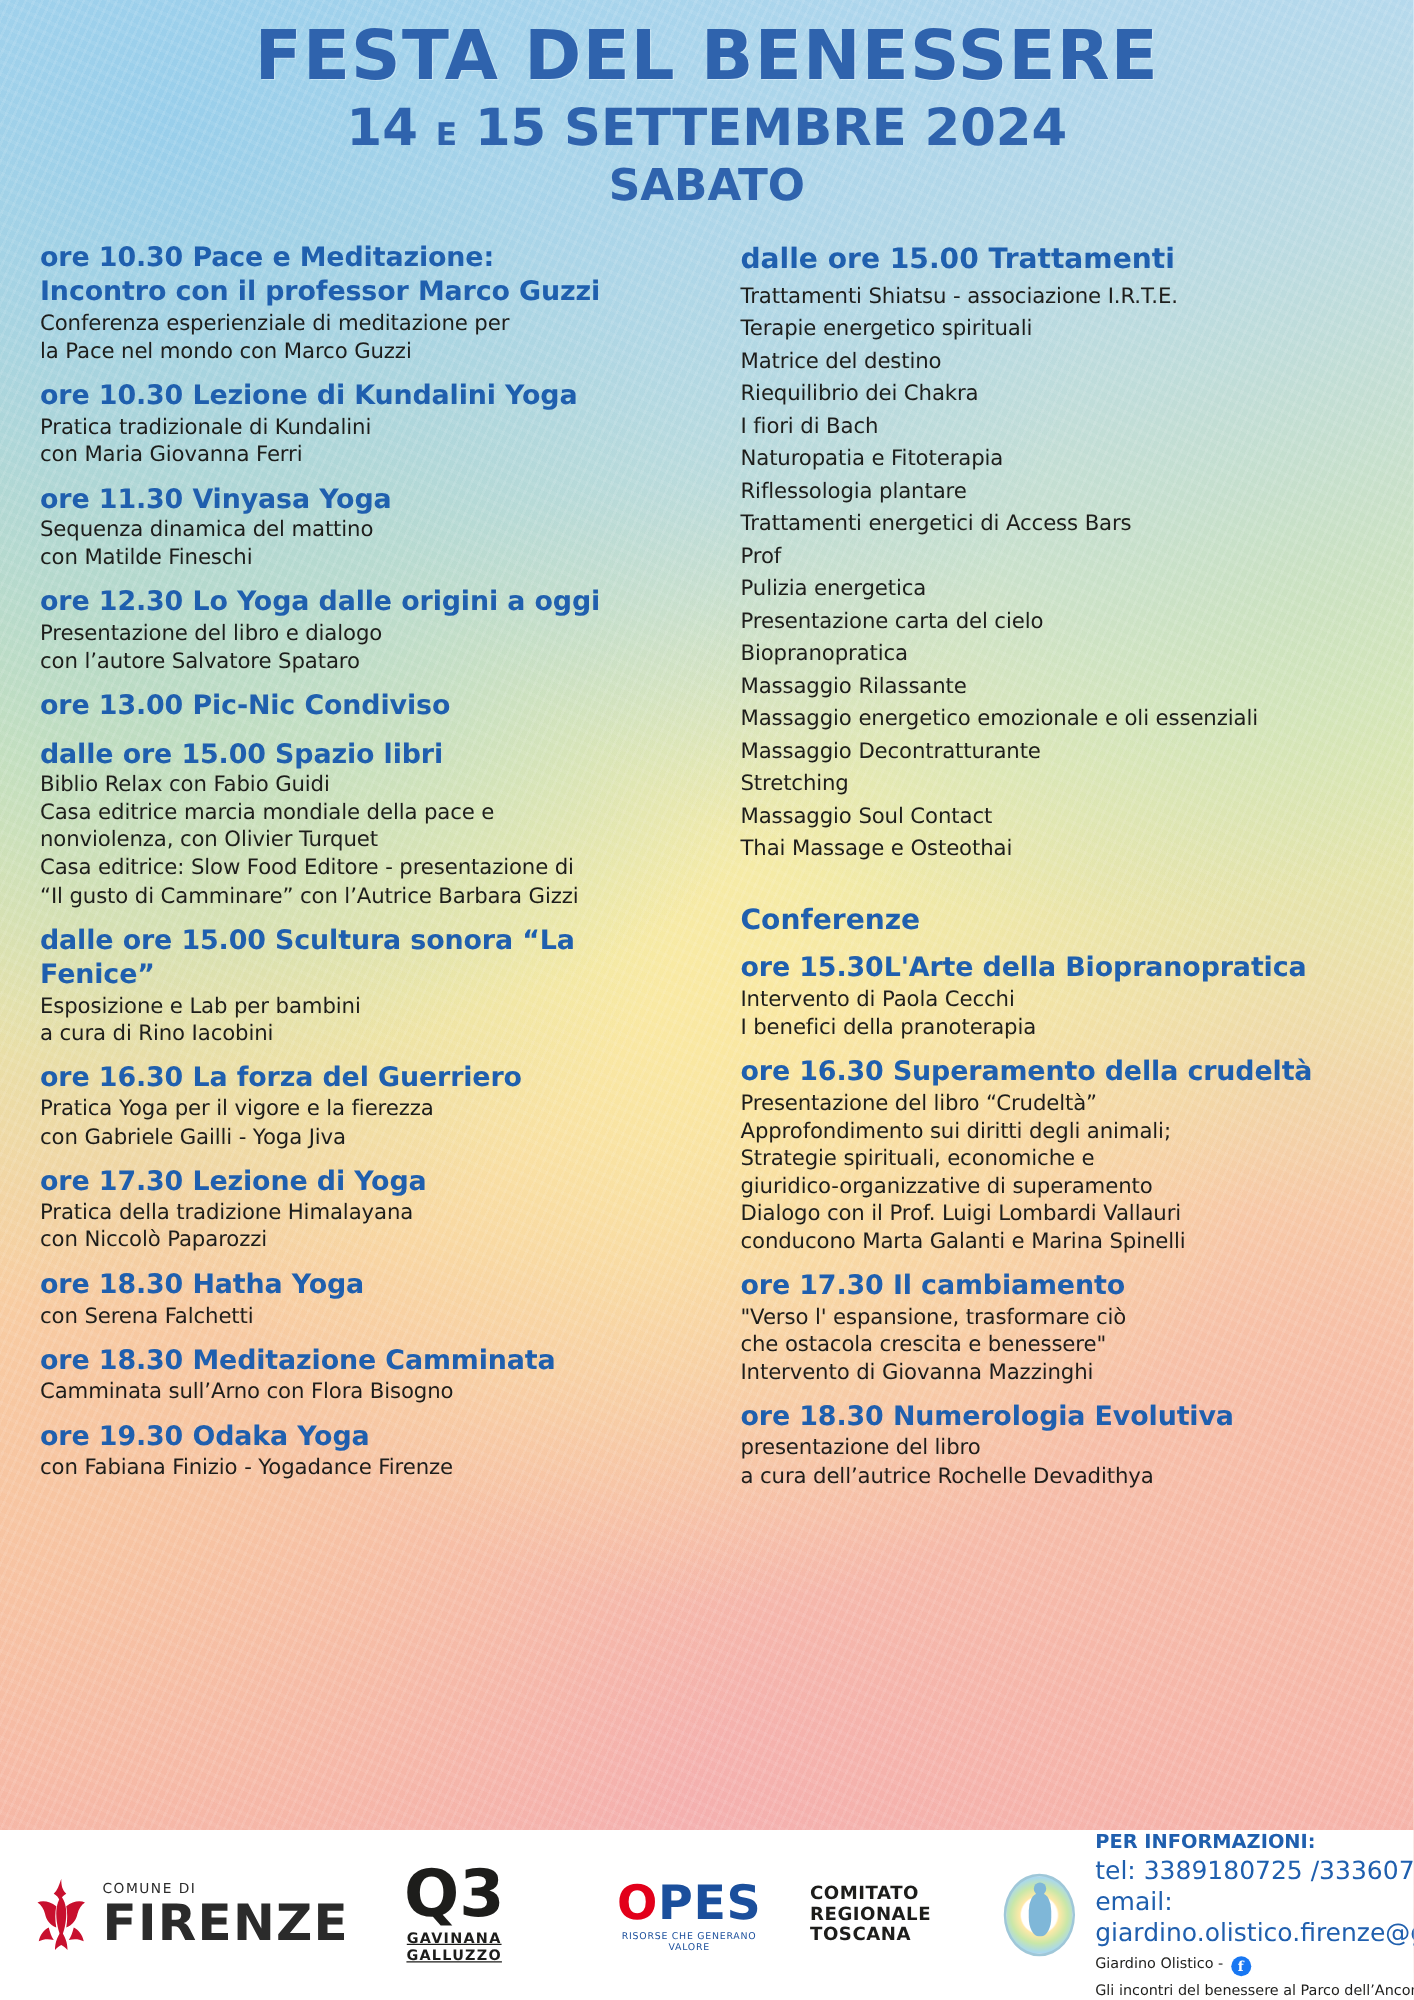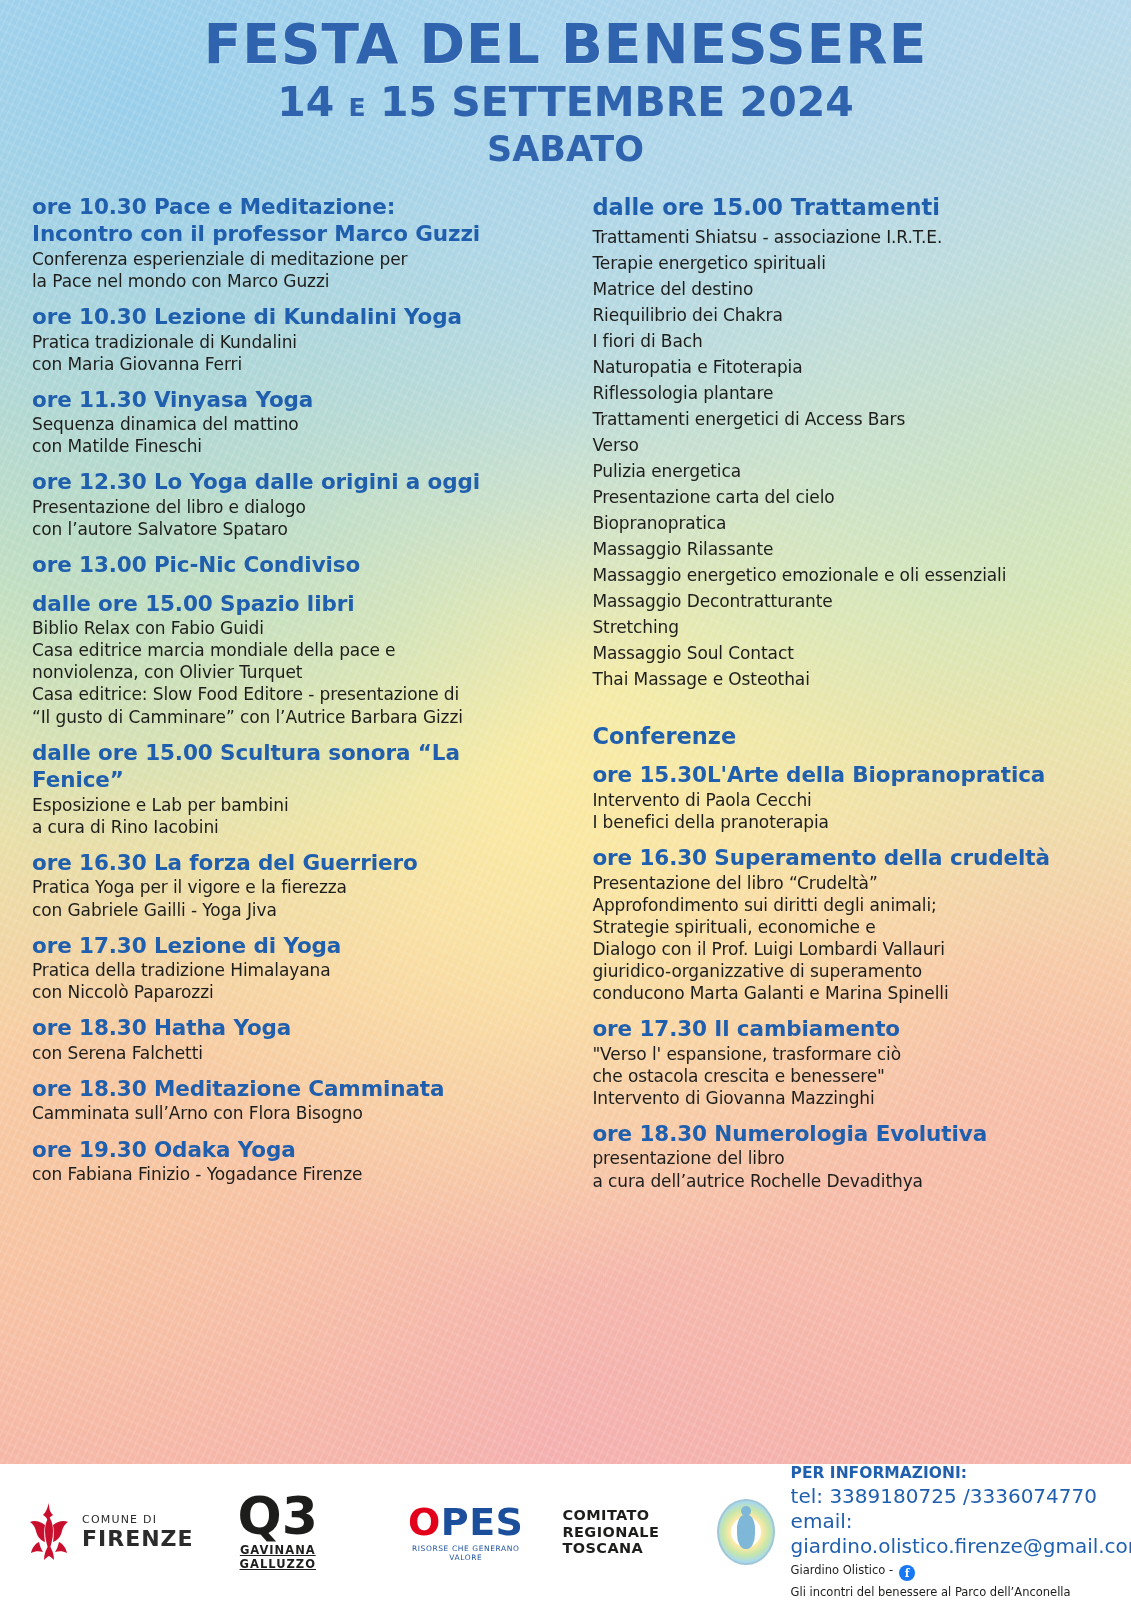--- a/index.html
+++ b/index.html
@@ -117,21 +117,21 @@
     align-items: center;
     padding: 0 26px;
   }
   .f-item { display: flex; align-items: center; }
   .sep { width: 1px; height: 62px; background: #c9c9c9; margin: 0 22px; }
 
   .giglio { width: 46px; height: 62px; position: relative; }
   .giglio svg { display:block; }
   .comune { margin-left: 10px; line-height: 1; }
   .comune .c1 { font-size: 11px; letter-spacing: 1.2px; color:#2b2b2b; font-weight:400; }
-  .comune .c2 { font-size: 22px; letter-spacing: 1px; color:#2b2b2b; font-weight:700; margin-top:3px;}
+  .comune .c2 { font-size: 40px; letter-spacing: 1px; color:#2b2b2b; font-weight:700; margin-top:3px;}
 
   .q3 { display:flex; align-items:flex-end; }
   .q3 .qq { font-size: 52px; font-weight:700; color:#1d1d1b; line-height:0.9;}
   .q3 .q3num { font-size: 52px; font-weight:700; color:#1d1d1b; line-height:0.9;}
   .q3sub { font-size: 11.5px; letter-spacing: 1px; color:#1d1d1b; font-weight:700; margin-top:4px; text-align:center;text-decoration:underline;}
 
   .opes { text-align:center; }
   .opes .opes-word { font-size: 38px; font-weight: 700; color:#1b4f9c; letter-spacing:0.5px; line-height:1;}
   .opes .opes-word .o { color:#e2001a; }
   .opes .opes-tag { font-size: 7.5px; color:#1b4f9c; letter-spacing:0.6px; margin-top:3px;}
@@ -259,21 +259,21 @@
       <div class="section-head">dalle ore 15.00 Trattamenti</div>
       <div class="plain-list">
         <div class="evt-line">Trattamenti Shiatsu - associazione I.R.T.E.</div>
         <div class="evt-line">Terapie energetico spirituali</div>
         <div class="evt-line">Matrice  del destino</div>
         <div class="evt-line">Riequilibrio dei Chakra</div>
         <div class="evt-line">I fiori di Bach</div>
         <div class="evt-line">Naturopatia e Fitoterapia</div>
         <div class="evt-line">Riflessologia plantare</div>
         <div class="evt-line">Trattamenti energetici di Access Bars</div>
-        <div class="evt-line">Verso</div>
+        <div class="evt-line">Prof</div>
         <div class="evt-line">Pulizia energetica</div>
         <div class="evt-line">Presentazione carta del cielo</div>
         <div class="evt-line">Biopranopratica</div>
         <div class="evt-line">Massaggio Rilassante</div>
         <div class="evt-line">Massaggio energetico emozionale e oli essenziali</div>
         <div class="evt-line">Massaggio Decontratturante</div>
         <div class="evt-line">Stretching</div>
         <div class="evt-line">Massaggio Soul Contact</div>
         <div class="evt-line">Thai Massage e Osteothai</div>
       </div>
@@ -287,22 +287,22 @@
         <div class="evt-title">ore 15.30L'Arte della Biopranopratica</div>
         <div class="evt-line">Intervento di Paola Cecchi</div>
         <div class="evt-line">I benefici della pranoterapia</div>
       </div>
 
       <div class="evt">
         <div class="evt-title">ore 16.30 Superamento della crudeltà</div>
         <div class="evt-line">Presentazione del libro “Crudeltà”</div>
         <div class="evt-line">Approfondimento sui diritti degli animali;</div>
         <div class="evt-line">Strategie spirituali, economiche e</div>
+        <div class="evt-line">giuridico-organizzative di superamento</div>
         <div class="evt-line">Dialogo con il Prof. Luigi Lombardi Vallauri</div>
-        <div class="evt-line">giuridico-organizzative di superamento</div>
         <div class="evt-line">conducono Marta Galanti e Marina Spinelli</div>
       </div>
 
       <div class="evt">
         <div class="evt-title">ore 17.30 Il cambiamento</div>
         <div class="evt-line">"Verso l' espansione, trasformare ciò</div>
         <div class="evt-line">che ostacola crescita e benessere"</div>
         <div class="evt-line">Intervento di Giovanna Mazzinghi</div>
       </div>
 

